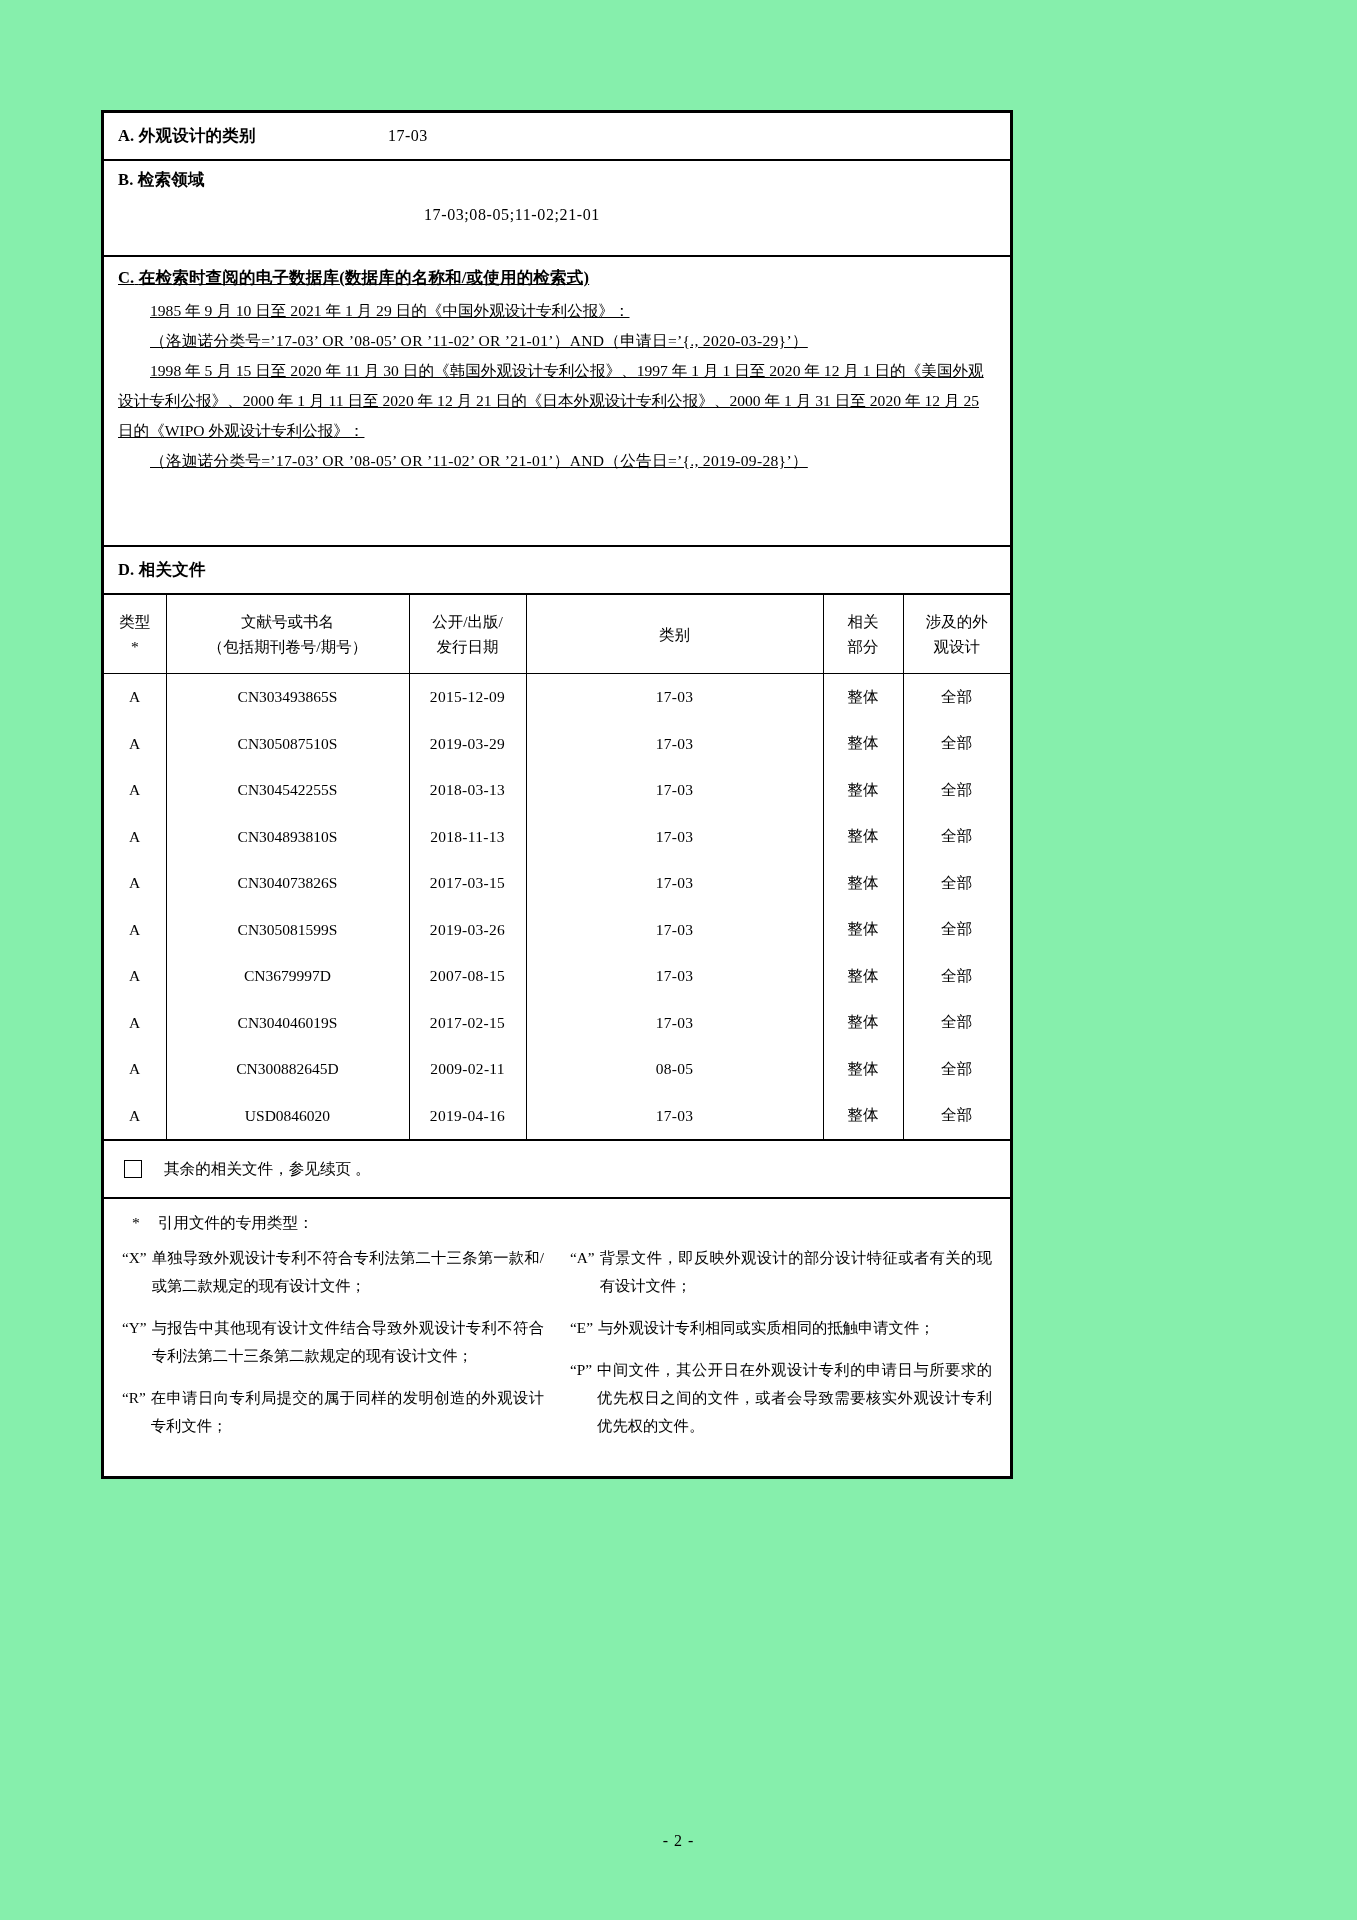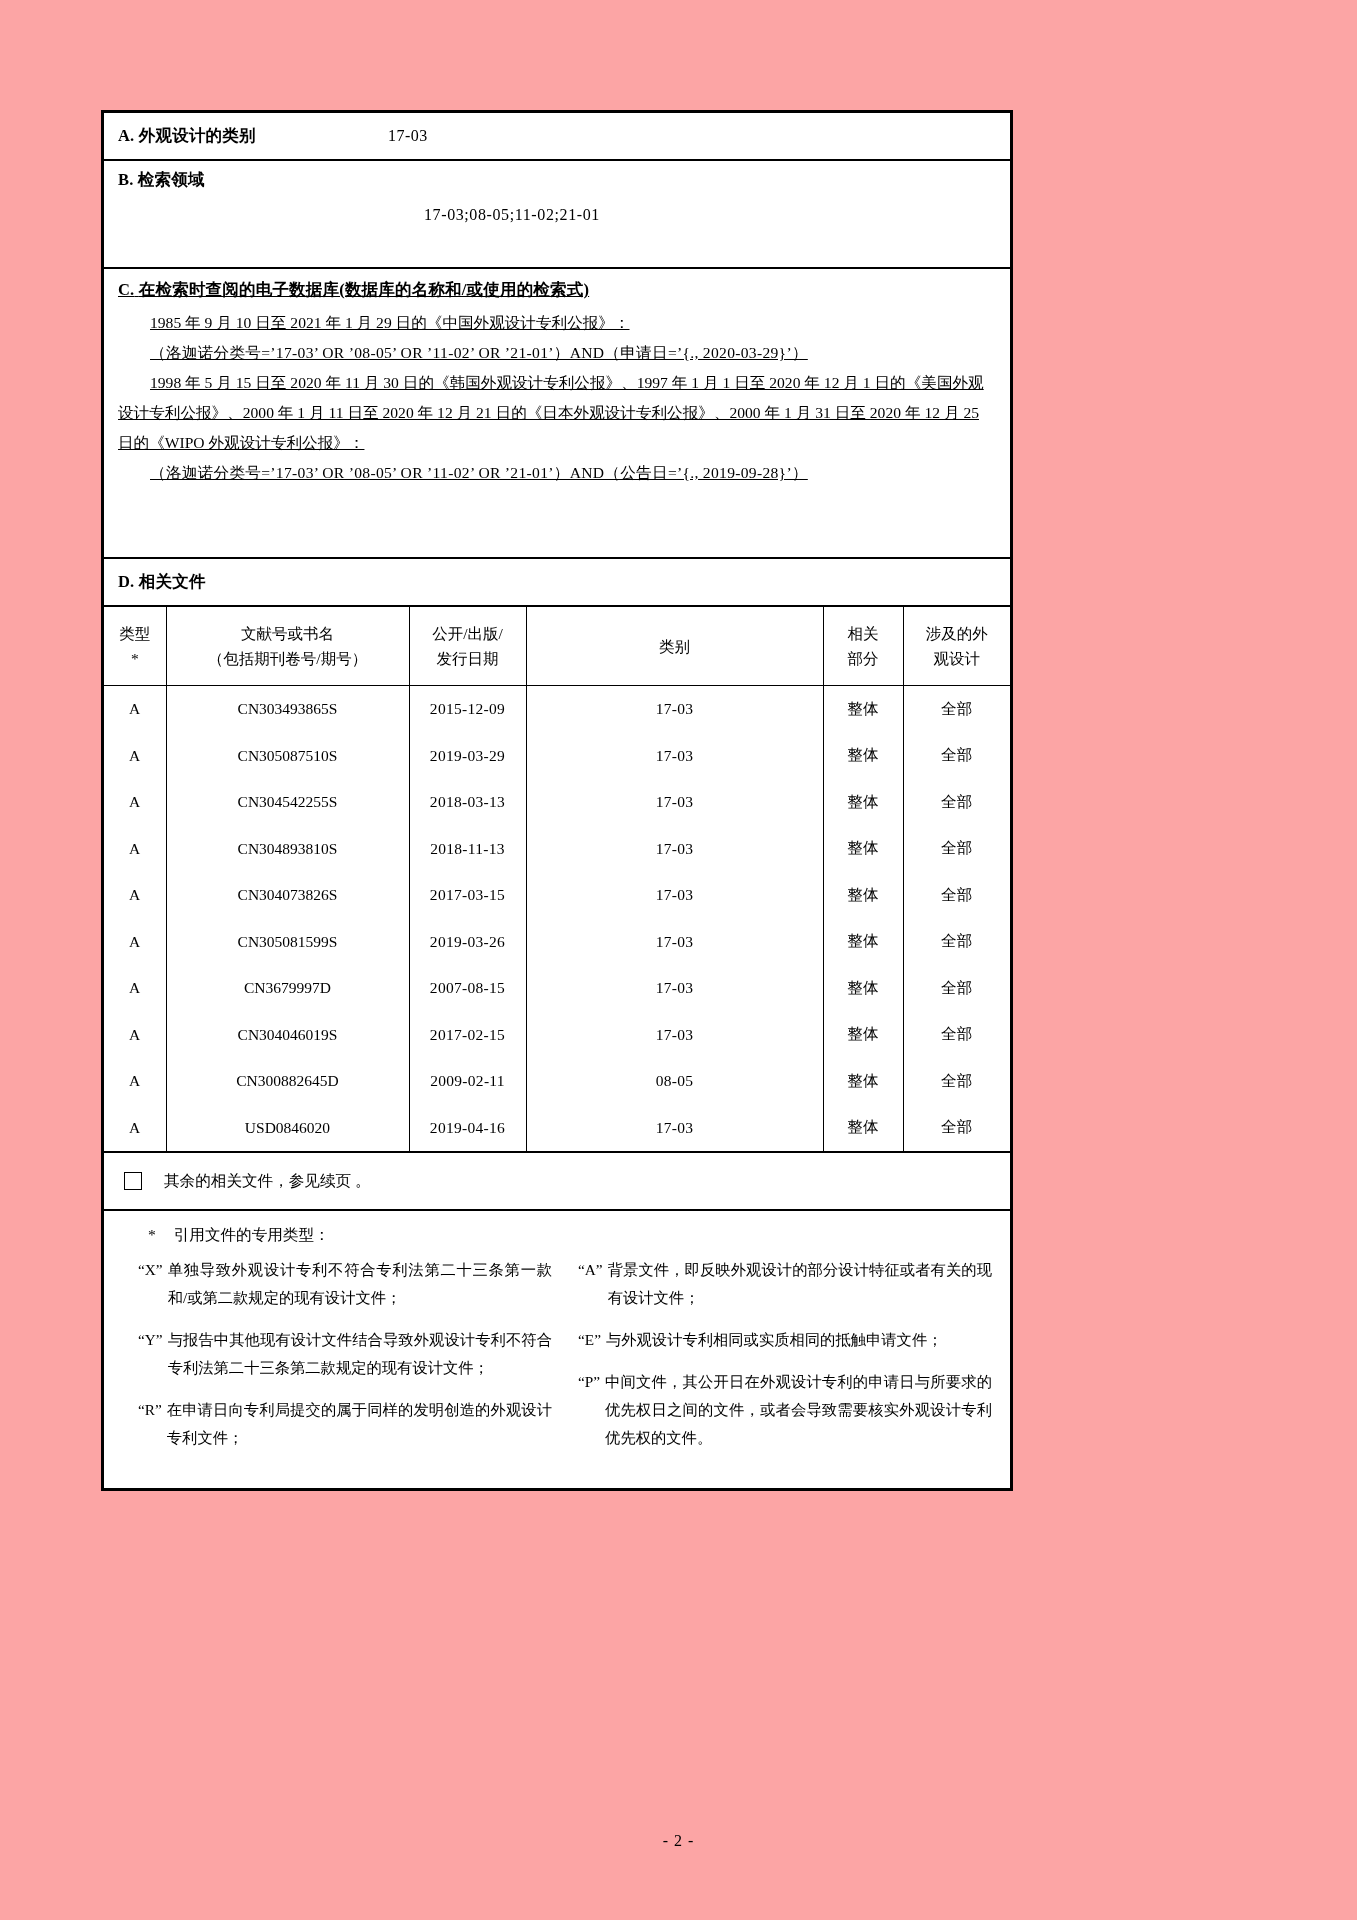--- a/index.html
+++ b/index.html
@@ -14,21 +14,21 @@
     font-family: "Liberation Serif", "DejaVu Serif", serif;
     color: #000000;
     position: relative;
     overflow: hidden;
   }
   .page {
     position: absolute;
     left: 0; top: 0;
     width: 1357px;
     height: 1920px;
-    background: #fca5a5;
+    background: #86efac;
   }
 
   
   .form-outer {
     position: absolute;
     left: 101px;
     top: 110px;
     width: 912px;
     border: 3px solid #000;
     box-sizing: border-box;
@@ -62,21 +62,21 @@
   .sec-a .a-title { width: 270px; }
   .sec-a .a-value {
     font-size: 16px;
     font-weight: normal;
     font-family: "Liberation Serif", serif;
     letter-spacing: 0.5px;
   }
 
   
   .sec-b {
-    height: 108px;
+    height: 96px;
     padding: 8px 8px 0 14px;
     position: relative;
   }
   .sec-b .b-value {
     position: absolute;
     left: 320px;
     top: 45px;
     font-size: 16px;
     font-family: "Liberation Serif", serif;
     letter-spacing: 0.6px;
@@ -158,21 +158,20 @@
     width: 18px;
     height: 18px;
     border: 1.6px solid #000;
     margin-right: 22px;
     box-sizing: border-box;
   }
 
   
   .legend {
     padding: 14px 18px 22px 18px;
-    margin-left: 16px;
   }
   .legend-title {
     font-size: 15.6px;
     margin: 0 0 10px 10px;
   }
   .legend-title .star { margin-right: 14px; }
   .legend-cols {
     display: flex;
     gap: 26px;
   }

